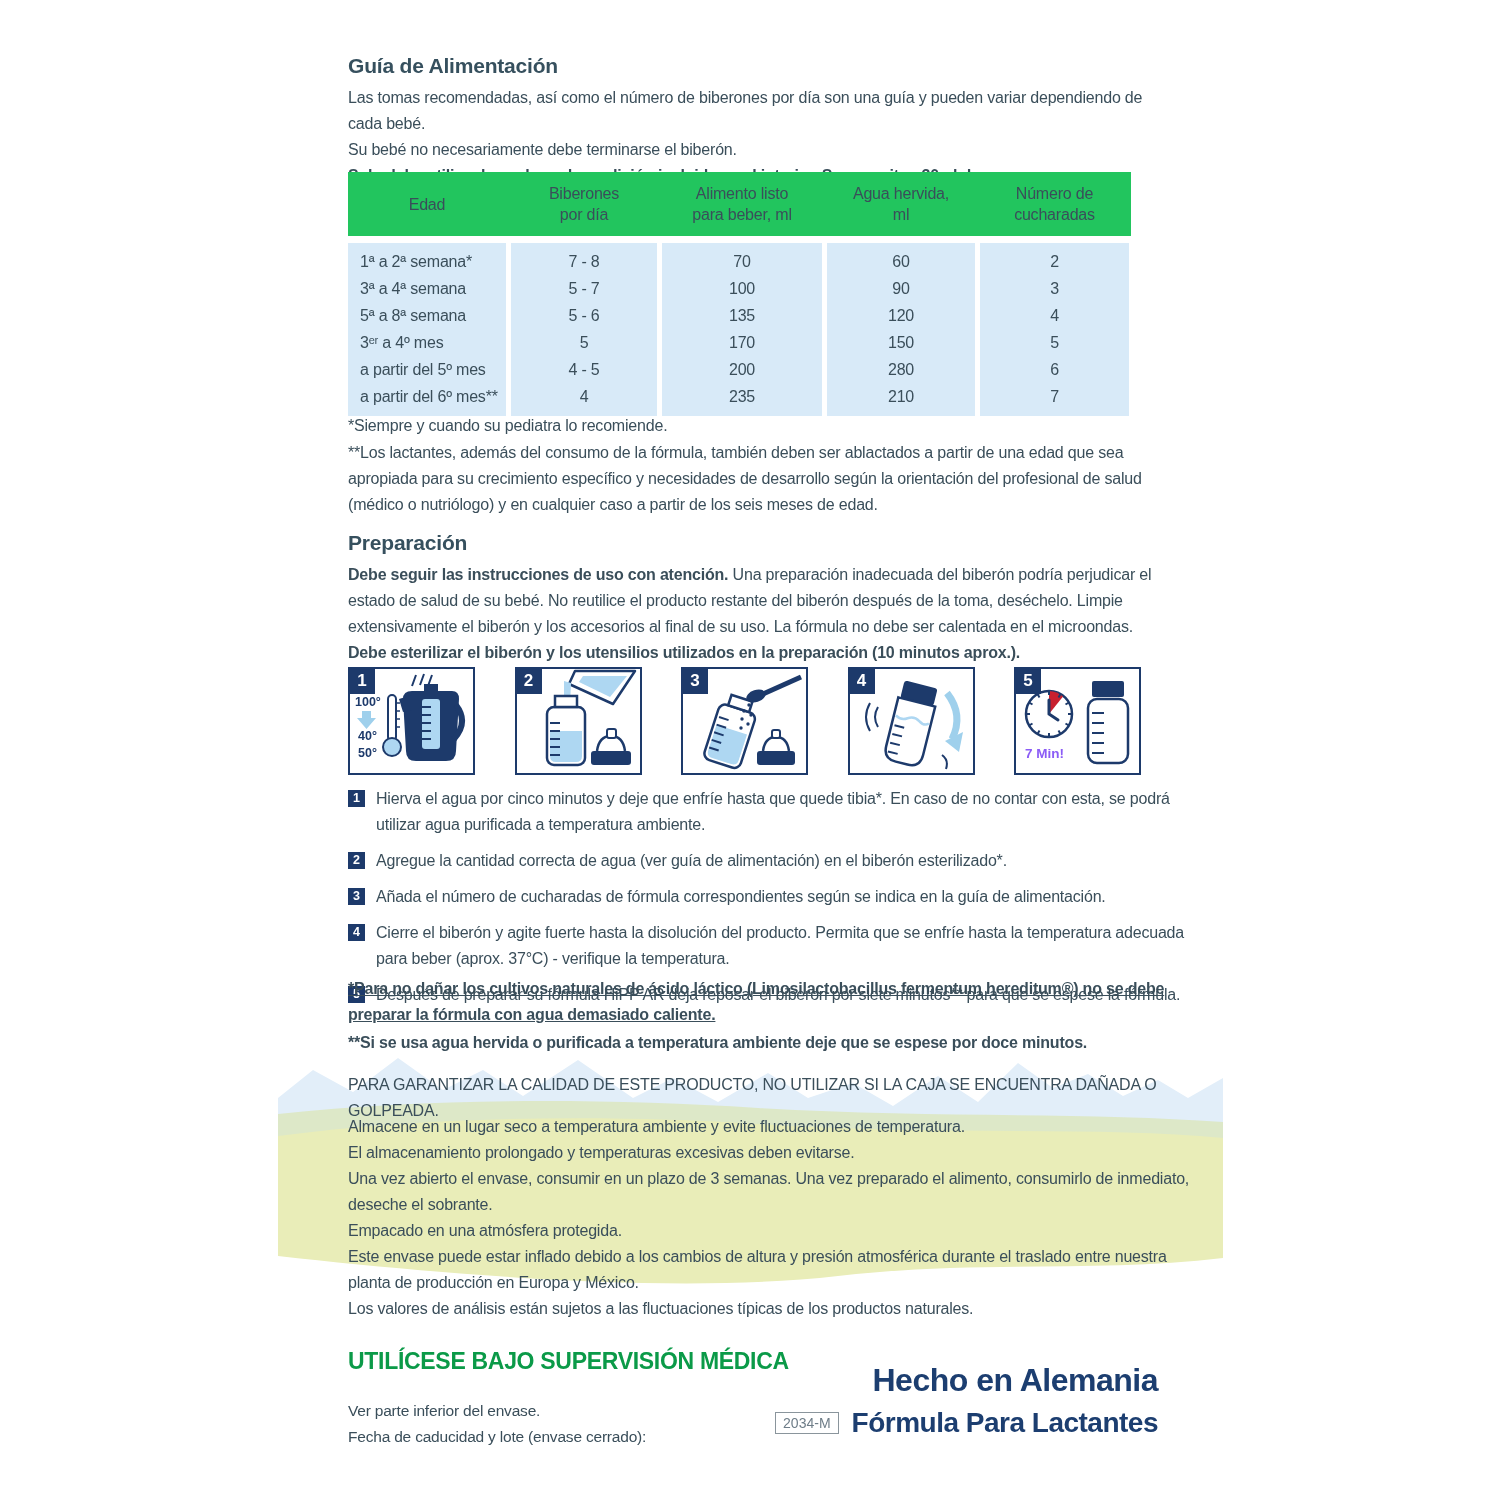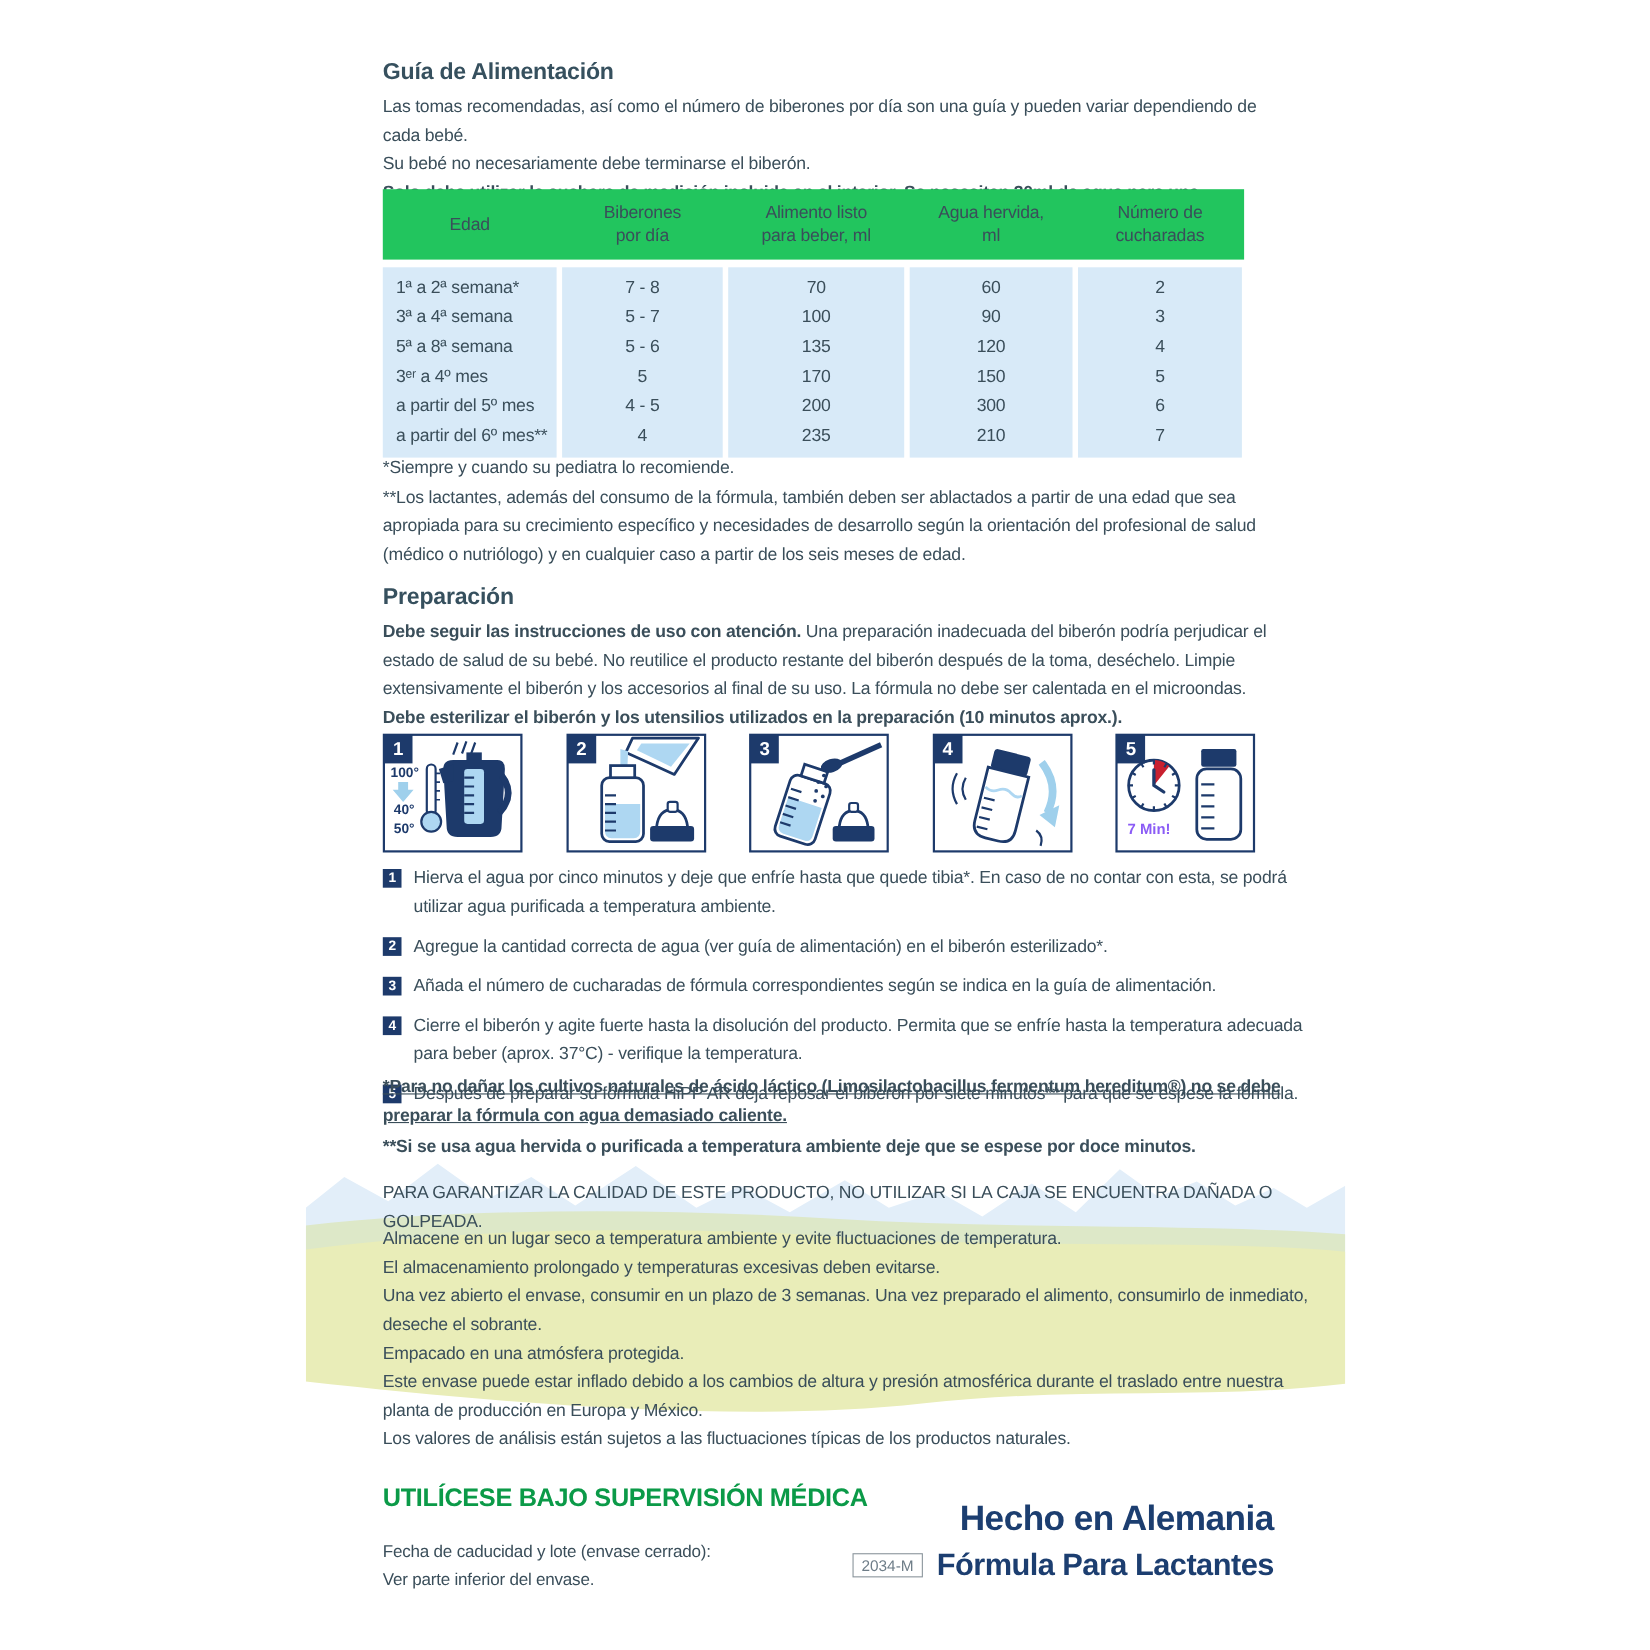--- a/index.html
+++ b/index.html
@@ -117,21 +117,21 @@
         <div class="td">135</div>
         <div class="td">170</div>
         <div class="td">200</div>
         <div class="td">235</div>
       </div>
       <div class="tcol">
         <div class="td">60</div>
         <div class="td">90</div>
         <div class="td">120</div>
         <div class="td">150</div>
-        <div class="td">300</div>
+        <div class="td">280</div>
         <div class="td">210</div>
       </div>
       <div class="tcol">
         <div class="td">2</div>
         <div class="td">3</div>
         <div class="td">4</div>
         <div class="td">5</div>
         <div class="td">6</div>
         <div class="td">7</div>
       </div>
@@ -277,22 +277,22 @@
 
   <div class="abs packaging">
     <p>Empacado en una atmósfera protegida.</p>
     <p>Este envase puede estar inflado debido a los cambios de altura y presión atmosférica durante el traslado entre nuestra planta de producción en Europa y México.</p>
     <p>Los valores de análisis están sujetos a las fluctuaciones típicas de los productos naturales.</p>
   </div>
 
   <div class="abs supervision">UTILÍCESE BAJO SUPERVISIÓN MÉDICA</div>
 
   <div class="abs expiry">
+    <p>Ver parte inferior del envase.</p>
     <p>Fecha de caducidad y lote (envase cerrado):</p>
-    <p>Ver parte inferior del envase.</p>
   </div>
 
   <div class="abs origin">
     <div class="made">Hecho en Alemania</div>
     <div class="prodline">
       <span class="code">2034-M</span>
       <span class="prod">Fórmula Para Lactantes</span>
     </div>
   </div>
 

